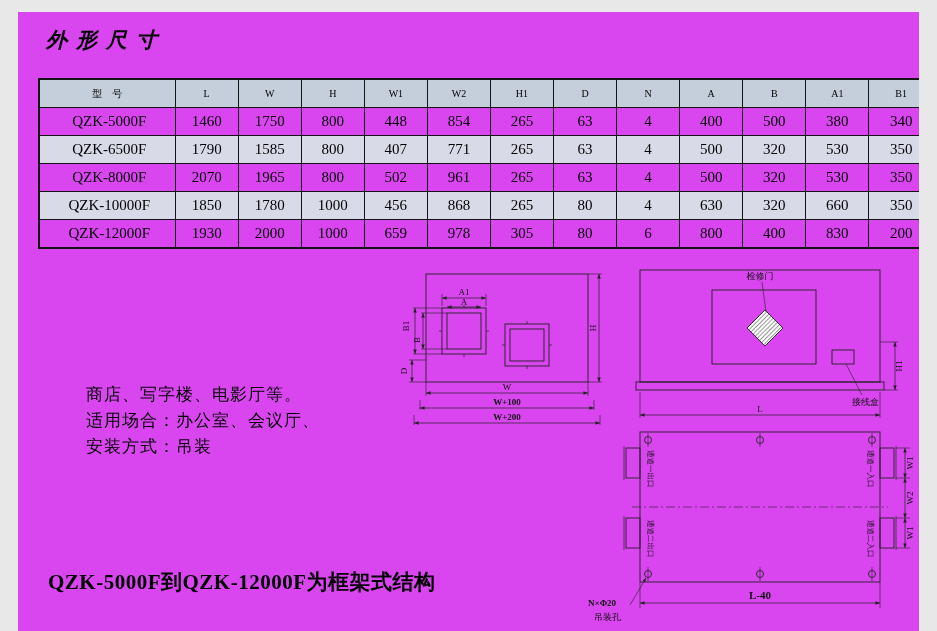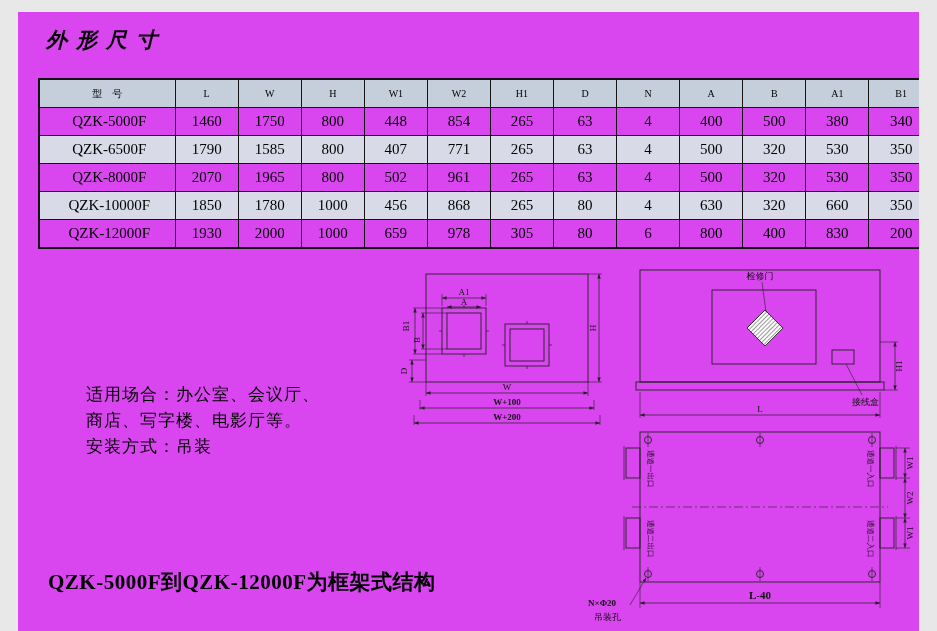--- a/index.html
+++ b/index.html
@@ -133,22 +133,22 @@
         <td>6</td>
         <td>800</td>
         <td>400</td>
         <td>830</td>
         <td>200</td>
       </tr>
     </tbody>
   </table>
 
   <div class="info">
+    <div>商店、写字楼、电影厅等。</div>
     <div>适用场合：办公室、会议厅、</div>
-    <div>商店、写字楼、电影厅等。</div>
     <div>安装方式：吊装</div>
   </div>
 
   <div class="footer">QZK-5000F到QZK-12000F为框架式结构</div>
 
   <svg class="draw" width="550" height="378" viewBox="0 0 550 378">
     <defs>
       <marker id="aE" markerWidth="8" markerHeight="6" refX="6.5" refY="2.5" orient="auto">
           <path d="M0 0L6.5 2.5L0 5z" fill="#222"></path>
         </marker>

